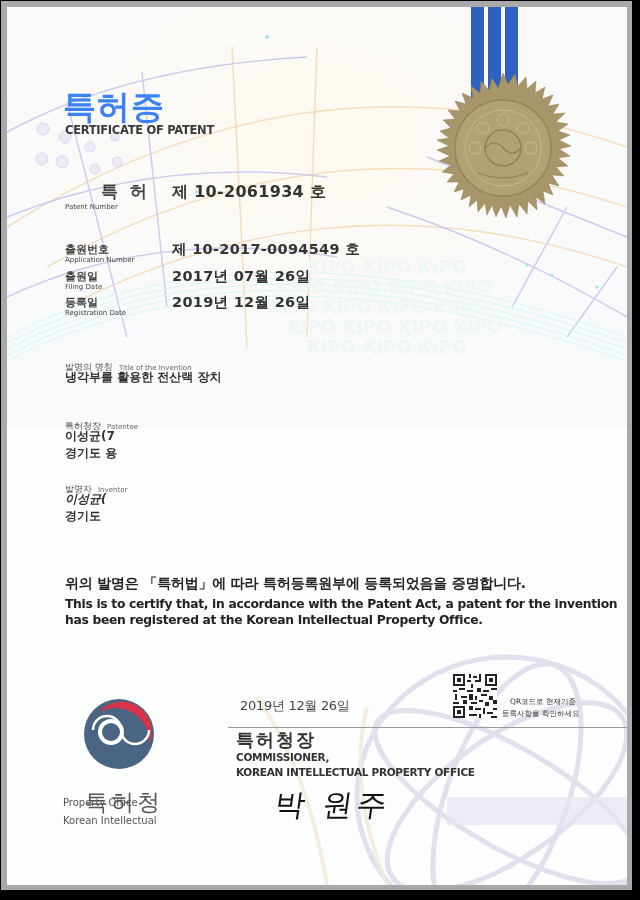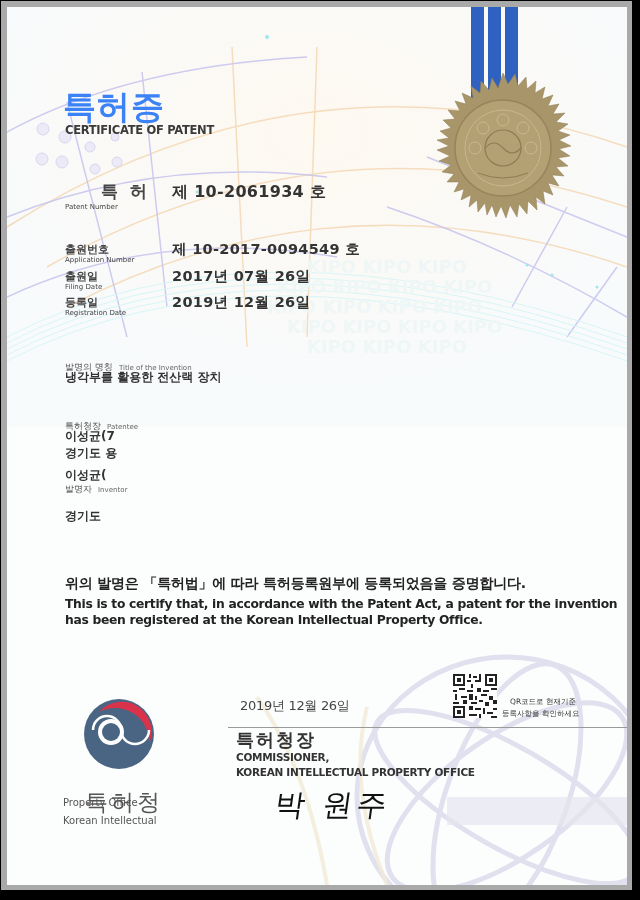--- a/index.html
+++ b/index.html
@@ -161,21 +161,21 @@
 
   <div class="abs" style="left:58px;top:407px;">
     <span class="sec-ko">특허청장</span><span class="sec-en">Patentee</span>
   </div>
   <div class="abs body-ko" style="left:58px;top:421px;text-align:center;">이성균(7</div>
   <div class="abs body-ko" style="left:58px;top:438px;">경기도 용</div>
 
   <div class="abs" style="left:58px;top:470px;">
     <span class="sec-ko">발명자</span><span class="sec-en">Inventor</span>
   </div>
-  <div class="abs body-ko" style="left:58px;top:460px;">이성균(</div>
+  <div class="abs body-ko" style="left:58px;top:484px;font-style:italic;">이성균(</div>
   <div class="abs body-ko" style="left:58px;top:501px;">경기도</div>
 
   <div class="abs cert-ko">위의 발명은 「특허법」에 따라 특허등록원부에 등록되었음을 증명합니다.</div>
   <div class="abs cert-en" style="top:590px;">This is to certify that, in accordance with the Patent Act, a patent for the invention</div>
   <div class="abs cert-en" style="top:606px;">has been registered at the Korean Intellectual Property Office.</div>
 
   <div class="abs date-bottom">2019년 12월 26일</div>
 
   <svg style="position:absolute;left:446px;top:667px;" width="44" height="44" viewBox="0 0 22 22">
     <rect width="22" height="22" fill="#fff"></rect>

